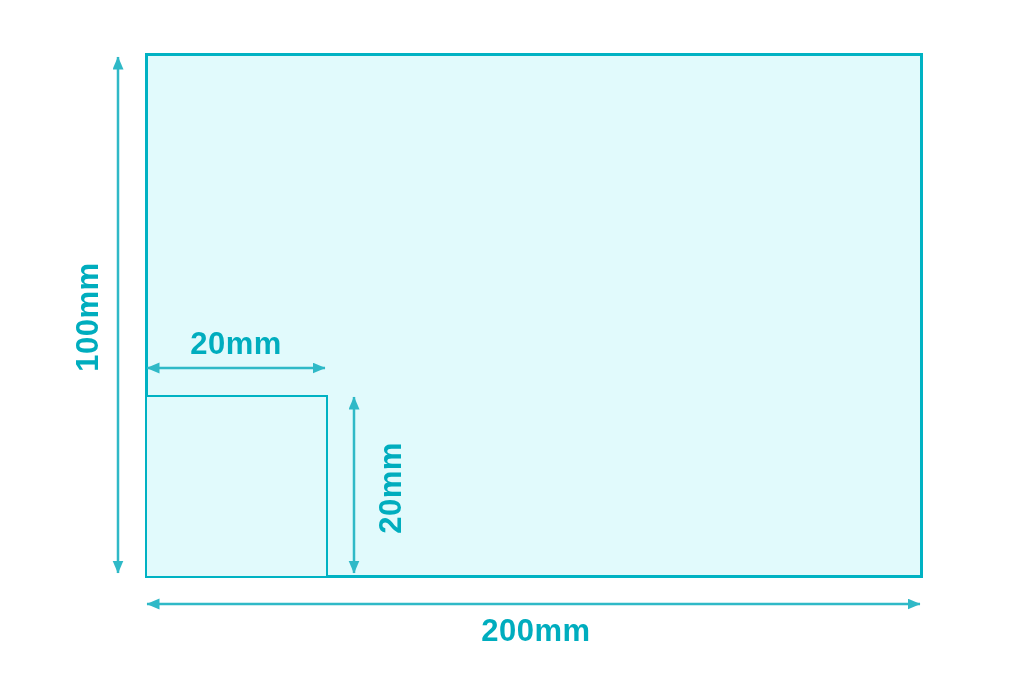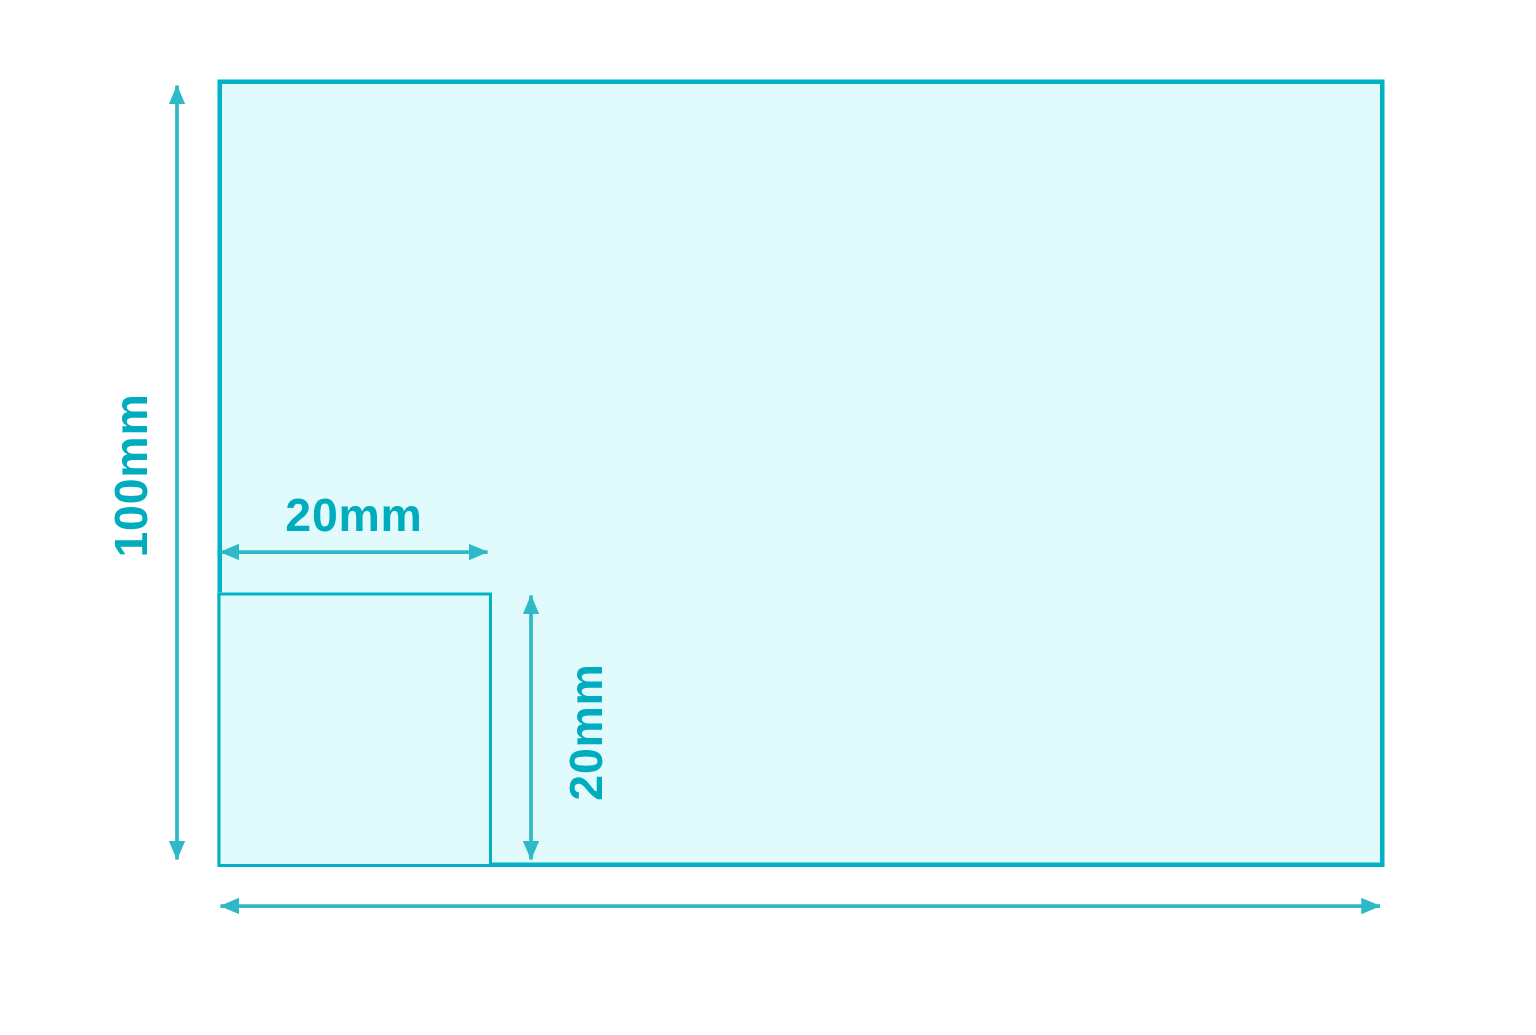--- a/index.html
+++ b/index.html
@@ -77,18 +77,19 @@
       </marker>
     </defs>
     <line class="dim-line" x1="118" y1="57" x2="118" y2="573" marker-start="url(#arrowhead)" marker-end="url(#arrowhead)"></line>
     <line class="dim-line" x1="147" y1="604" x2="920" y2="604" marker-start="url(#arrowhead)" marker-end="url(#arrowhead)"></line>
     <line class="dim-line" x1="147" y1="368" x2="325" y2="368" marker-start="url(#arrowhead)" marker-end="url(#arrowhead)"></line>
     <line class="dim-line" x1="354" y1="397" x2="354" y2="573" marker-start="url(#arrowhead)" marker-end="url(#arrowhead)"></line>
   </svg>
 
   <div class="dim-label vertical" style="left: 88px; top: 317px;">100mm</div>
 
+  <div class="dim-label" style="left: 536px; top: 631px;">200mm</div>
 
   <div class="dim-label" style="left: 236px; top: 344px;">20mm</div>
 
   <div class="dim-label vertical" style="left: 391px; top: 488px;">20mm</div>
 
 </div>
 
 </body></html>

